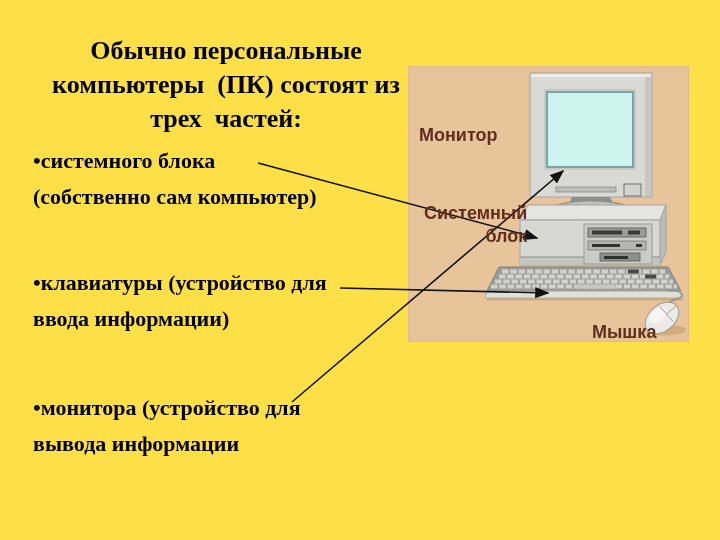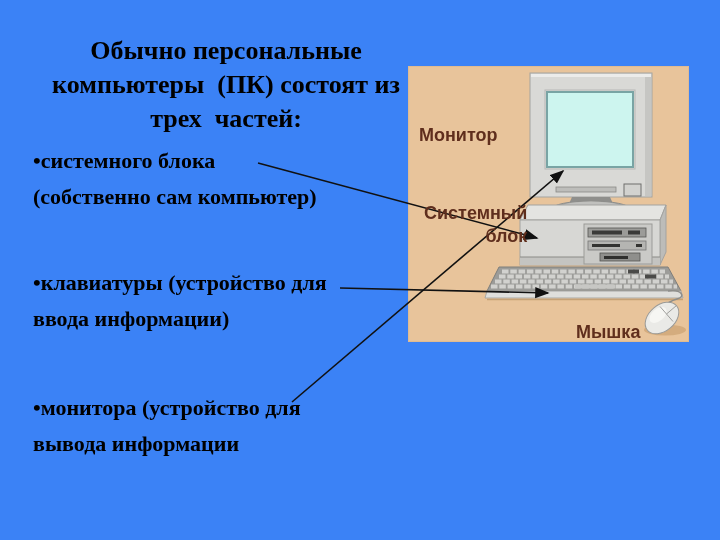--- a/index.html
+++ b/index.html
@@ -1,17 +1,17 @@
 <!DOCTYPE html>
 <html><head>
 <meta charset="utf-8">
 <style>
   html,body{margin:0;padding:0;background:#fff;}
   .slide{
-    position:relative;width:720px;height:540px;background:#3b82f6;overflow:hidden;
+    position:relative;width:720px;height:540px;background:#fde047;overflow:hidden;
     font-family:"Liberation Serif", serif;
   }
   .panel{
     position:absolute;left:408px;top:66px;width:281px;height:276px;
     border:1px solid #e0bb92;box-sizing:border-box;
   }
   svg.scene{position:absolute;left:0;top:0;width:720px;height:540px;}
   .heading{
     position:absolute;left:15px;top:34px;width:422px;
     font-size:26px;font-weight:bold;line-height:34px;color:#000;
@@ -113,15 +113,15 @@
   <div class="bullet b1">•системного блока
 (собственно сам компьютер)</div>
   <div class="bullet b2">•клавиатуры (устройство для
 ввода информации)</div>
   <div class="bullet b3">•монитора (устройство для
 вывода информации</div>
 
   <div class="lbl lbl-monitor" style="color: rgb(95, 46, 29);">Монитор</div>
   <div class="lbl lbl-system" style="color: rgb(95, 46, 29);">Системный
 блок</div>
-  <div class="lbl lbl-mouse" style="color: rgb(95, 46, 29);">Мышка</div>
+  <div class="lbl lbl-mouse" style="color: rgb(95, 46, 29); margin-left: 16px;">Мышка</div>
 
 </div>
 
 </body></html>

